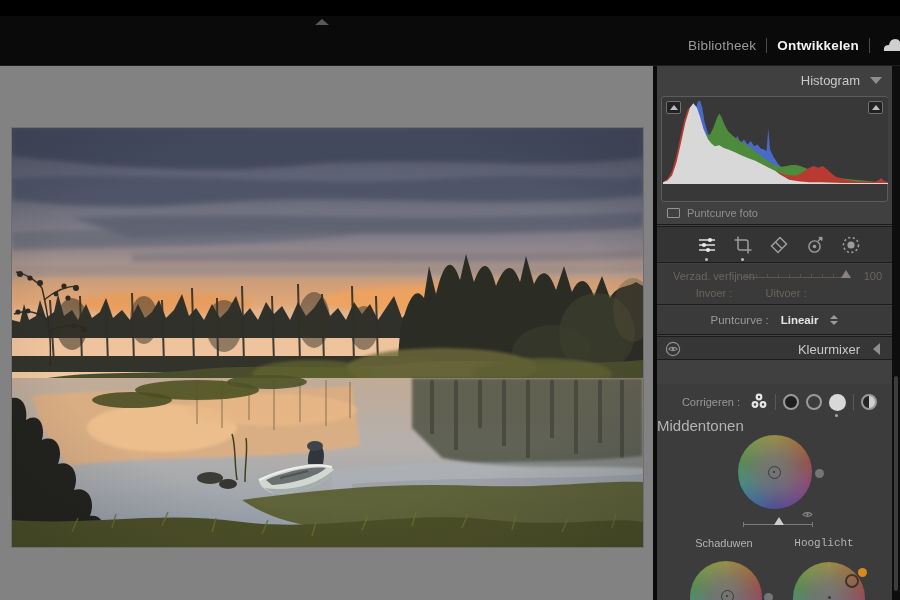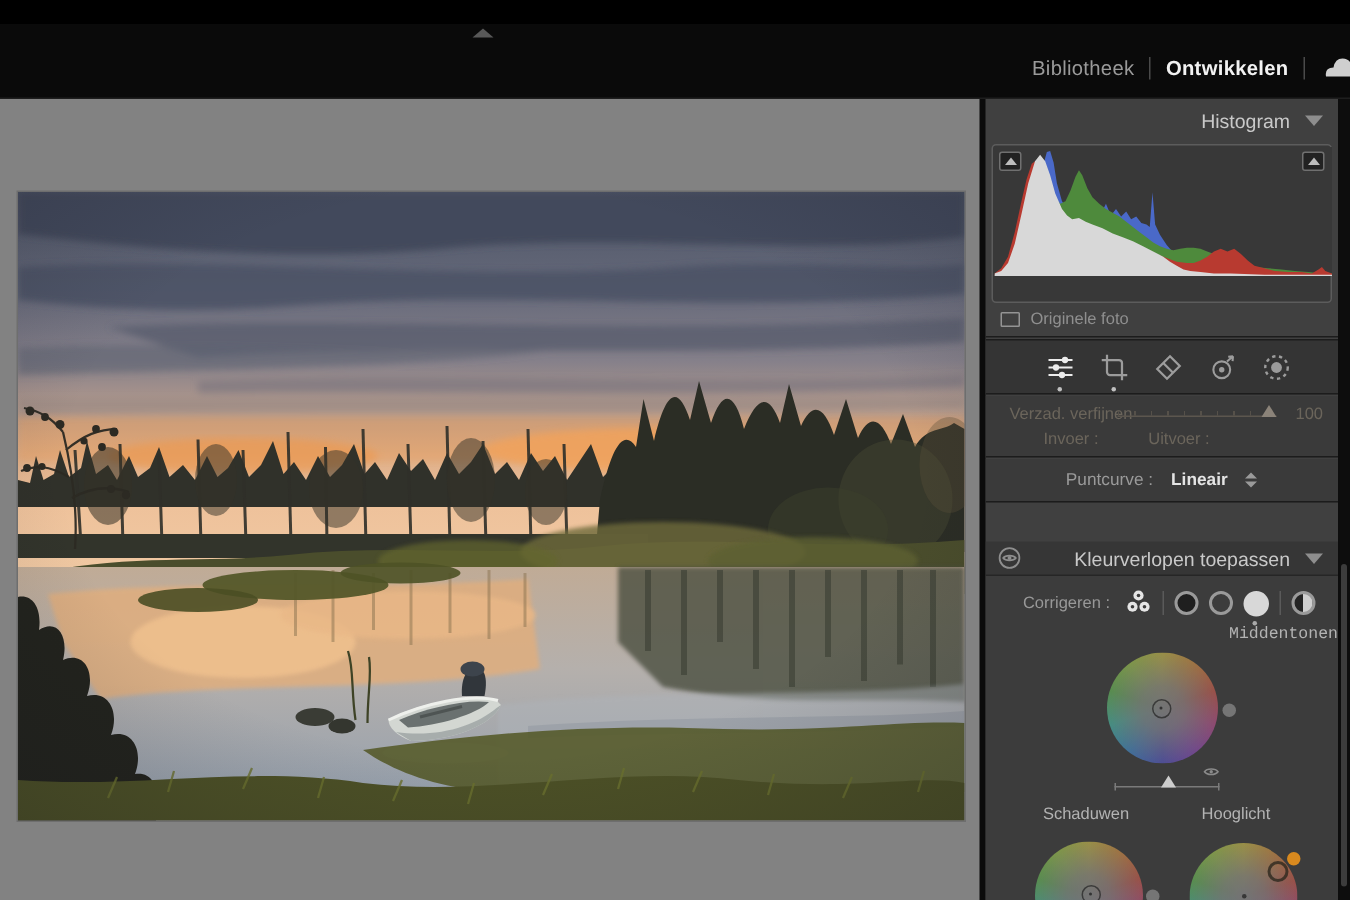--- a/index.html
+++ b/index.html
@@ -84,21 +84,21 @@
   .corr-row { position:absolute; left:0; top:5px; width:235px; height:26px; display:flex; align-items:center; justify-content:flex-end; gap:7px; padding-right:15px; }
   .corr-lbl { font-size:11px; color:#989898; margin-right:3px; }
   .csep { width:1px; height:16px; background:#5a5a5a; }
   .cw { position:relative; border-radius:50%; }
   .cw.dark { width:16px; height:16px; border:2px solid #9a9a9a; background:#1f1f1f; }
   .cw.mid  { width:16px; height:16px; border:2px solid #9a9a9a; background:transparent; }
   .cw.light{ width:17px; height:17px; background:#d8d8d8; }
   .cw.light::after { content:""; position:absolute; left:6px; bottom:-6px; width:3px; height:3px; border-radius:50%; background:#aaa; }
   .cw.half { width:16px; height:16px; border:2px solid #9a9a9a; background:linear-gradient(90deg,#242424 50%,#cfcfcf 50%); }
 
-  .mid-label { position:absolute; left:0; top:33px; width:235px; text-align:right; color:#b3b3b3; font-size:11px;font-family:Liberation Mono, monospace; }
+  .mid-label { position:absolute; left:0; top:33px; width:235px; text-align:left; color:#b3b3b3; font-size:15px; }
   .wheel { position:absolute; border-radius:50%;
     background:
       radial-gradient(circle at 50% 50%, rgba(128,128,128,1) 4%, rgba(128,128,128,.8) 28%, rgba(128,128,128,0) 74%),
       conic-gradient(from 0deg,#b0a238,#bd7d38,#bd5347,#ad4a84,#8449ad,#5252ba,#3a7cba,#3aa393,#55a348,#87ab3d,#b0a238);
     filter:brightness(.9) saturate(.8); }
   .wheel.big { left:81px; top:51px; width:74px; height:74px; }
   .wheel.sh { left:33px; top:177px; width:72px; height:72px; }
   .wheel.hl { left:136px; top:178px; width:72px; height:72px; }
   .wmark { position:absolute; width:13px; height:13px; border:1.5px solid rgba(40,40,40,.75); border-radius:50%; }
   .wmark::after { content:""; position:absolute; left:4px; top:4px; width:2px; height:2px; border-radius:50%; background:rgba(40,40,40,.85); }
@@ -109,21 +109,21 @@
   .dot-grey { position:absolute; width:9px; height:9px; border-radius:50%; background:#757575; }
   .dg-mid { left:158px; top:85px; } .dg-sh { left:107px; top:209px; }
   .dot-hlc { position:absolute; left:171px; top:212px; width:3px; height:3px; border-radius:50%; background:rgba(40,40,40,.8); }
   .eyesm { position:absolute; left:144px; top:124px; width:13px; height:13px; }
   .midslider { position:absolute; left:86px; top:140px; width:70px; height:1px; background:#7a7a7a; }
   .midslider::before, .midslider::after { content:""; position:absolute; top:-2px; width:1px; height:5px; background:#7a7a7a; }
   .midslider::before{ left:0; } .midslider::after{ right:0; }
   .midthumb { position:absolute; left:117px; top:133px; width:0; height:0;
     border-left:5px solid transparent; border-right:5px solid transparent; border-bottom:8px solid #cdcdcd; }
   .sh-label { position:absolute; left:17px; top:153px; width:100px; text-align:center; color:#b3b3b3; }
-  .hl-label { position:absolute; left:117px; top:153px; width:100px; text-align:center; color:#b3b3b3; }
+  .hl-label { position:absolute; left:117px; top:153px; width:100px; text-align:center; color:#b3b3b3;font-family:Liberation Mono, monospace; }
 
   .panel-bottom { position:absolute; left:0; top:536px; width:235px; height:4px; border-top:1px solid #1a1a1a; }
   .panel-bottom .tri { position:absolute; left:112px; top:1px; width:0; height:0;
     border-left:4px solid transparent; border-right:4px solid transparent; border-top:3px solid #8a8a8a; }
 </style>
 </head>
 <body>
 
 <div class="app">
 
@@ -341,21 +341,21 @@
       <div class="clipbtn l">
           <span class="t"></span>
         </div>
       <div class="clipbtn r">
           <span class="t"></span>
         </div>
     </div>
 
     <div class="origrow">
       <span class="checkbox"></span>
-      <span>Originele foto</span>
+      <span>Puntcurve foto</span>
     </div>
     <div class="divider" style="top:158px"></div>
 
     <div class="toolstrip">
       <span class="tool">
         <svg width="20" height="20" viewBox="0 0 20 20" stroke="#ececec" fill="#ececec">
           <line x1="2" y1="5" x2="18" y2="5" stroke-width="1.4"></line>
             <circle cx="13" cy="5" r="2.1" stroke="none"></circle>
           <line x1="2" y1="10" x2="18" y2="10" stroke-width="1.4"></line>
             <circle cx="7" cy="10" r="2.1" stroke="none"></circle>
@@ -404,32 +404,32 @@
 
     <div class="curverow">
       <span class="lbl">Puntcurve :</span>
       <span class="val">Lineair</span>
       <span class="updown">
           <i class="u"></i>
           <i class="d"></i>
         </span>
     </div>
 
-
-    <div class="hd grad-hd">
-      <span class="eyebtn" style="top:3px">
+    <div class="hd mixer-hd">
+      <span class="eyebtn">
         <svg width="16" height="16" viewBox="0 0 16 16" stroke="#8e8e8e" fill="none" stroke-width="1.2">
           <circle cx="8" cy="8" r="6.6"></circle>
             <path d="M3.8,8 C5.3,5.9 10.7,5.9 12.2,8 C10.7,10.1 5.3,10.1 3.8,8 Z"></path>
           <circle cx="8" cy="8" r="1.3" fill="#8e8e8e" stroke="none"></circle>
         </svg>
       </span>
-      <span class="title" style="top:4px">Kleurverlopen toepassen</span>
-      <span class="tri-down"></span>
-    </div>
+      <span class="title">Kleurmixer</span>
+      <span class="tri-left"></span>
+    </div>
+
 
     <div class="gradbody">
       <div class="corr-row">
         <span class="corr-lbl">Corrigeren :</span>
         <span>
           <svg width="18" height="18" viewBox="0 0 18 18" fill="#e6e6e6">
             <circle cx="9" cy="5" r="3.4"></circle>
               <circle cx="5" cy="12.5" r="3.4"></circle>
               <circle cx="13" cy="12.5" r="3.4"></circle>
             <circle cx="9" cy="5" r="1.2" fill="#3c3c3c"></circle>

